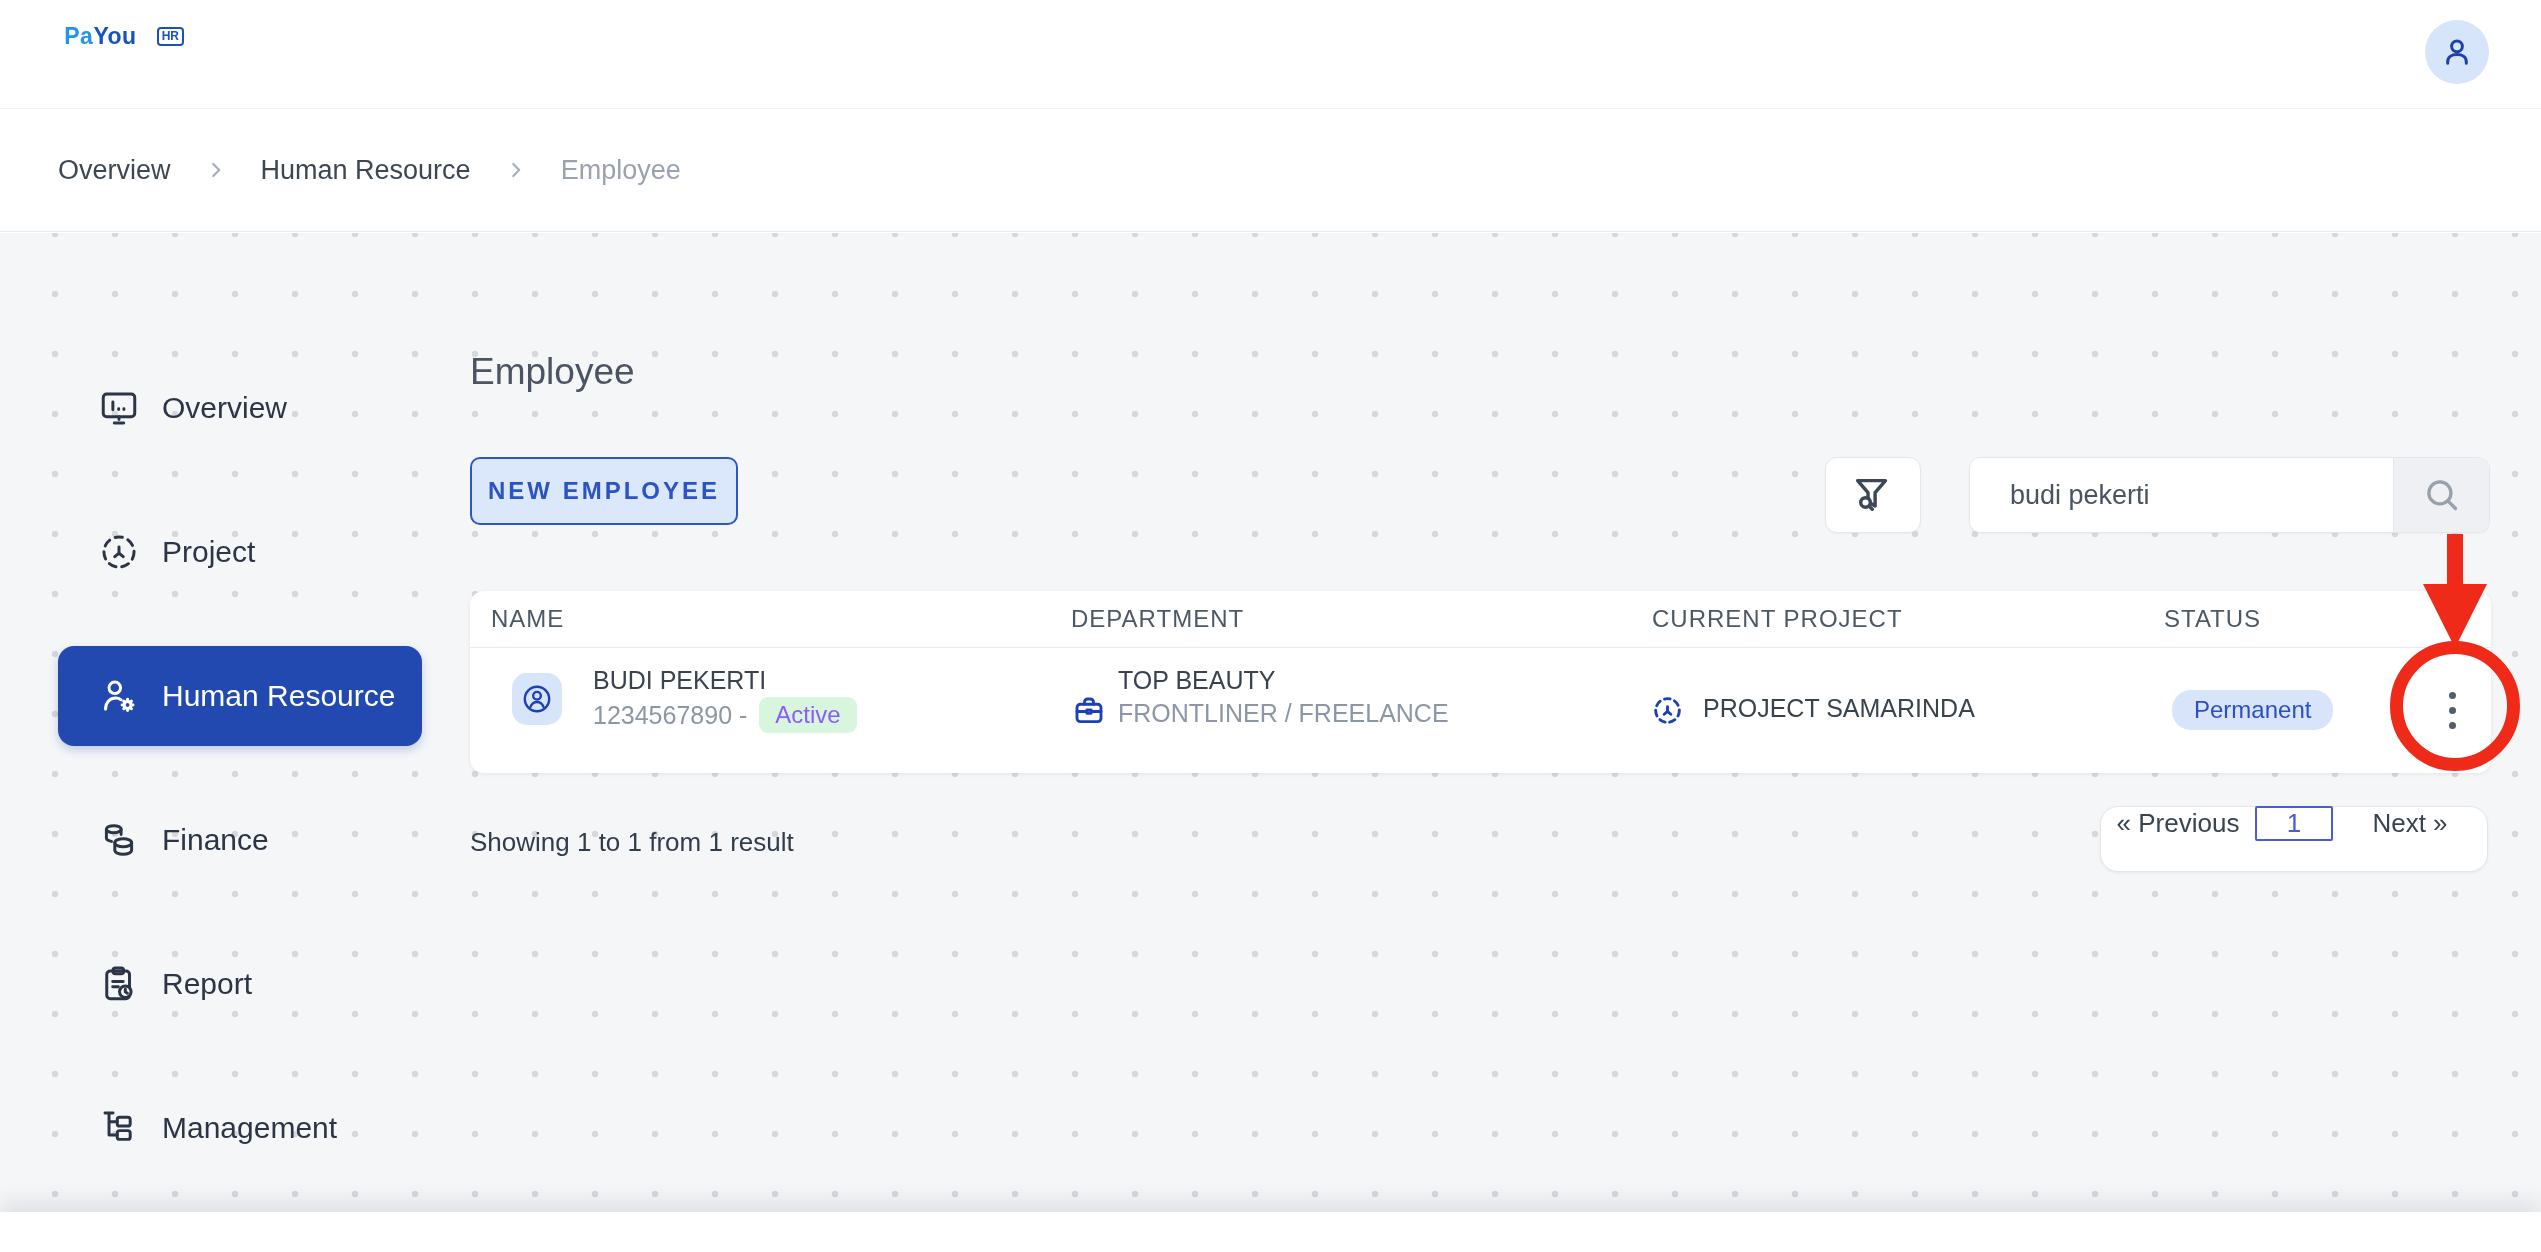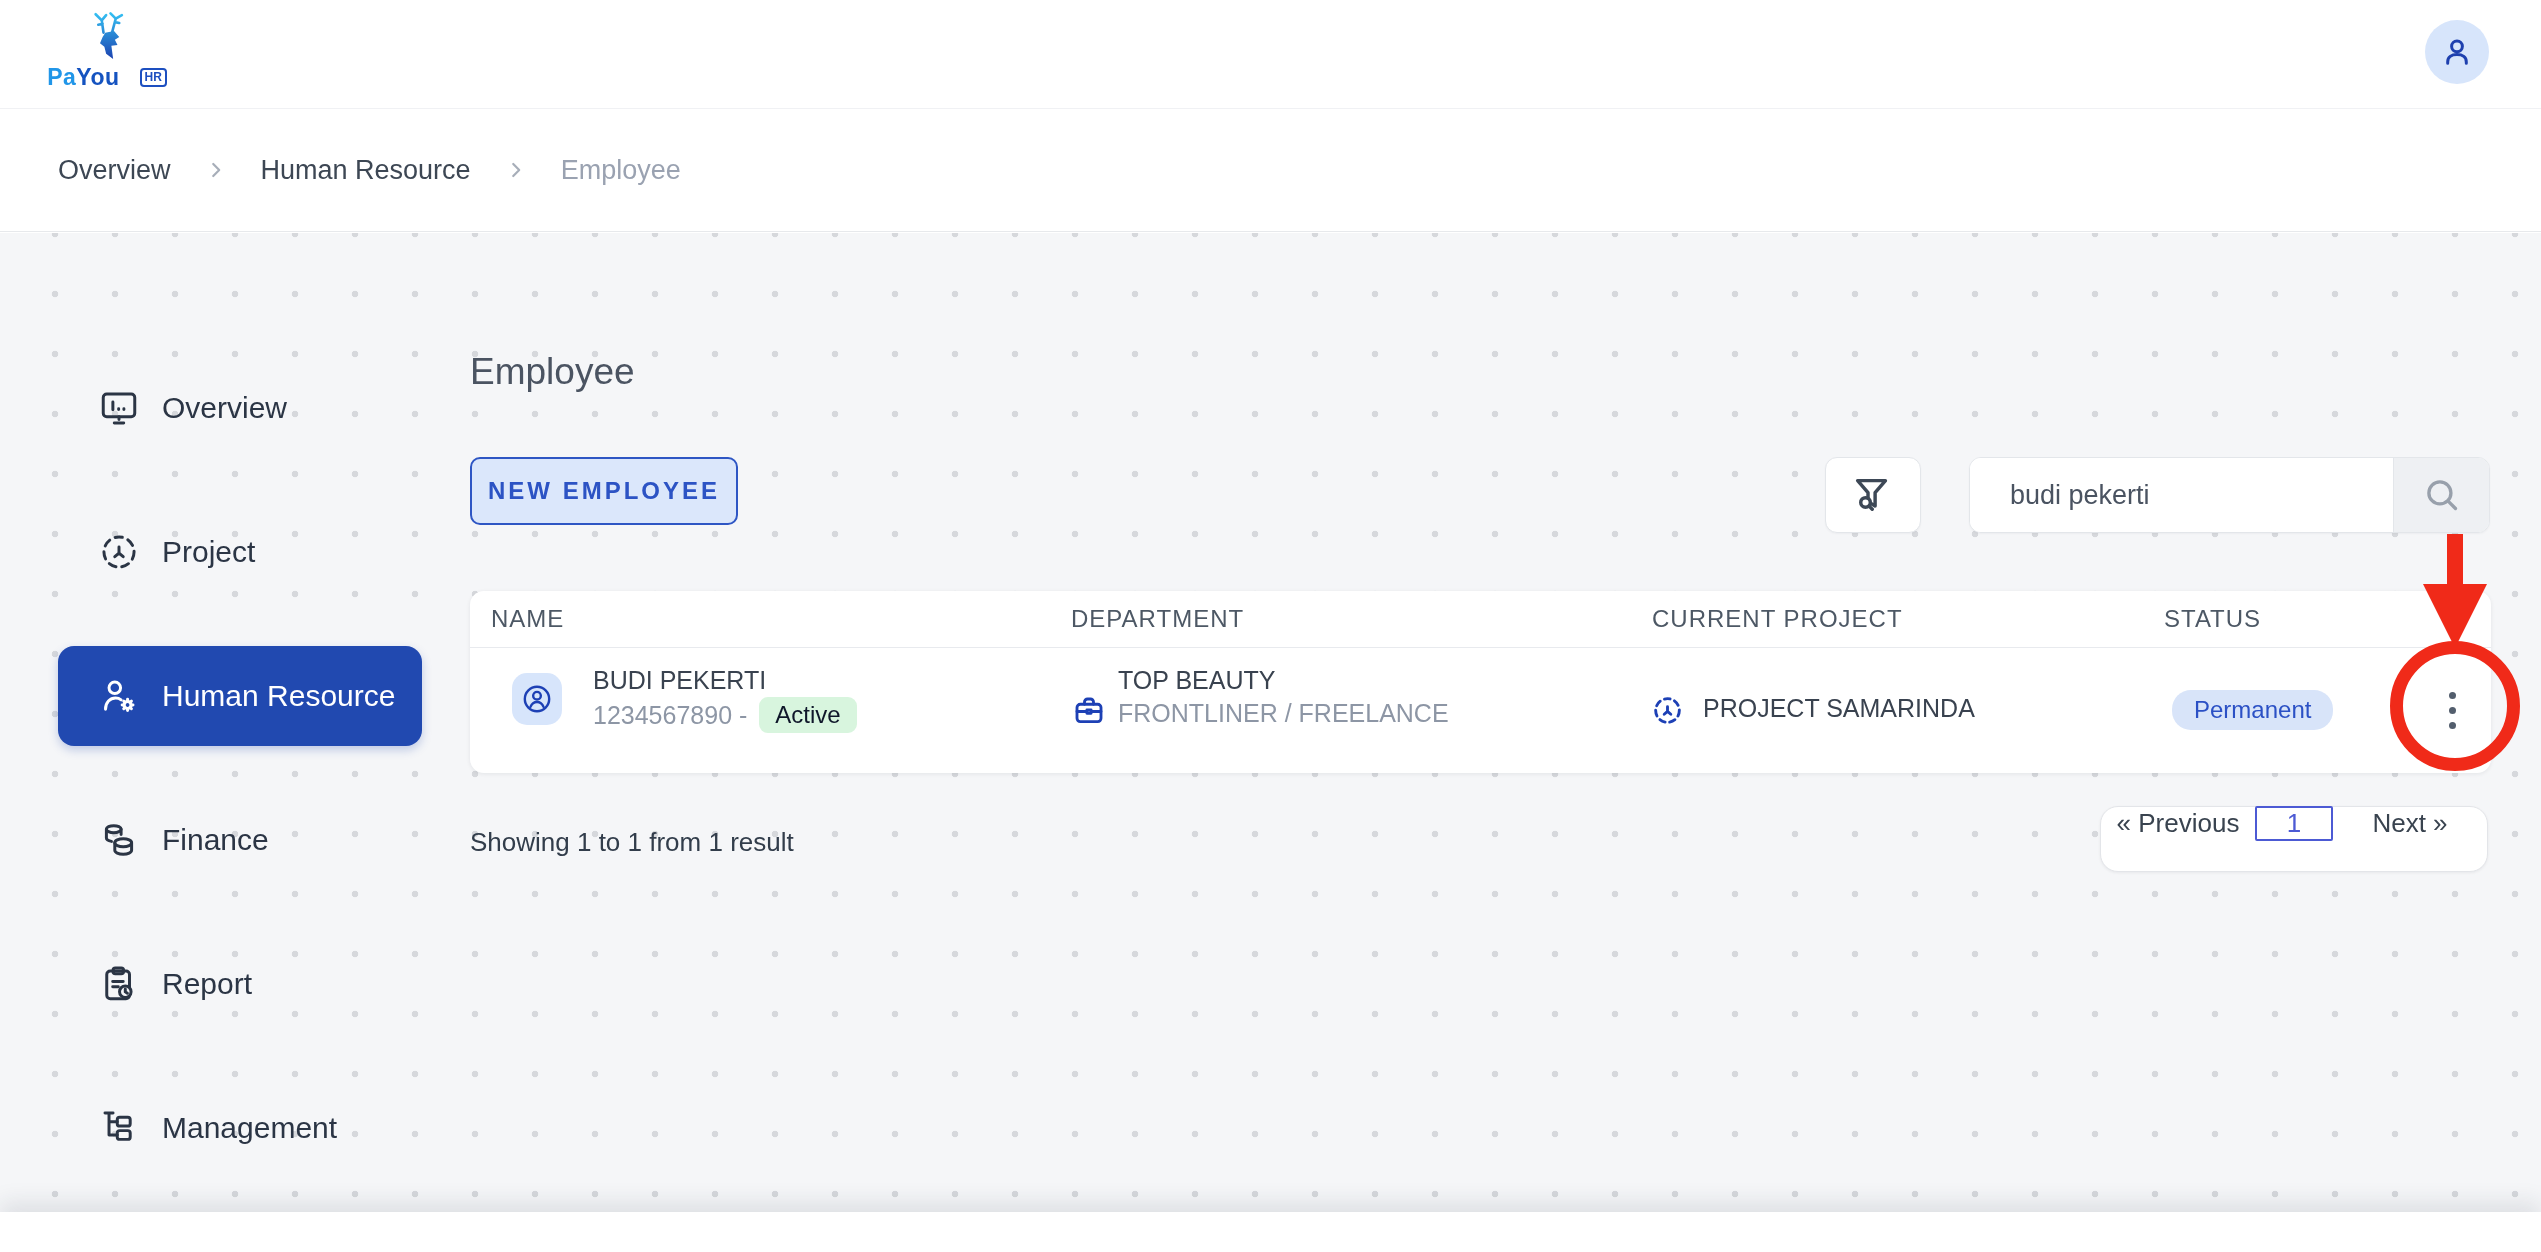--- a/index.html
+++ b/index.html
@@ -1,21 +1,21 @@
 <!DOCTYPE html>
 <html><head>
 <meta charset="utf-8">
 <style>
   html,body{margin:0;padding:0;background:#fff;}
   .screen{position:relative;width:2541px;height:1252px;background:#fff;
           font-family:"Liberation Sans",sans-serif;overflow:hidden;}
 
   
   .topbar{position:absolute;left:0;top:0;width:100%;height:108px;background:#fff;}
-  .logo{position:absolute;left:47px;top:8px;width:120px;display:flex;flex-direction:column;align-items:center;}
+  .logo{position:absolute;left:64px;top:8px;width:120px;display:flex;flex-direction:row;align-items:center;}
   .logo-text{display:flex;align-items:center;margin-top:-2px;}
   .logo-pa{font-size:23px;font-weight:700;color:#2196e8;letter-spacing:.5px;}
   .logo-you{font-size:23px;font-weight:700;color:#1553c0;letter-spacing:.5px;}
   .logo-hr{margin-left:20px;border:2px solid #1d4fc0;border-radius:4px;color:#1d4fc0;
            font-size:12px;font-weight:800;padding:0 3px;line-height:15px;}
   .avatar{position:absolute;right:52px;top:20px;width:64px;height:64px;border-radius:50%;
           background:#d7e5fb;display:flex;align-items:center;justify-content:center;cursor:pointer;}
 
   
   .crumbbar{position:absolute;left:0;top:108px;width:100%;height:124px;background:#fff;
@@ -61,21 +61,21 @@
         border-radius:14px;box-shadow:0 1px 4px rgba(16,24,40,.08);}
   .thead{position:absolute;left:0;top:0;width:100%;height:56px;border-bottom:1px solid #e8eaee;}
   .th{position:absolute;top:14px;font-size:24px;color:#4d5865;letter-spacing:1px;}
   .th.c1{left:21px}.th.c2{left:601px}.th.c3{left:1182px}.th.c4{left:1694px}
   .trow{position:absolute;left:0;top:56px;width:100%;height:126px;}
   .avatile{position:absolute;left:42px;top:26px;width:50px;height:52px;border-radius:15px;
            background:#d7e5fb;display:flex;align-items:center;justify-content:center;}
   .cell-2line{position:absolute;top:17px;}
   .cl-main{font-size:25px;color:#39424f;font-weight:500;line-height:33px;white-space:nowrap;}
   .cl-sub{font-size:25px;color:#8d96a5;line-height:33px;display:flex;align-items:center;gap:12px;white-space:nowrap;}
-  .badge-active{background:#d8f5de;color:#0f172a;font-size:24px;font-weight:500;
+  .badge-active{background:#d8f5de;color:#8b5cf6;font-size:24px;font-weight:500;
            padding:4px 16px;border-radius:9px;line-height:28px;}
   .name-block{left:123px;}
   .dept-icon{position:absolute;left:601px;top:46px;}
   .dept-block{left:648px;}
   .proj-icon{position:absolute;left:1181px;top:47px;}
   .proj-text{position:absolute;left:1233px;top:47px;font-size:25px;color:#39424f;font-weight:500;white-space:nowrap;}
   .badge-permanent{position:absolute;left:1702px;top:43px;background:#d8e4f9;color:#2b50c5;
            font-size:24px;font-weight:500;padding:6px 22px;border-radius:19px;line-height:28px;}
   .kebab{position:absolute;left:1950px;top:31px;width:64px;height:64px;border:none;background:transparent;
            display:flex;flex-direction:column;align-items:center;justify-content:center;gap:8px;cursor:pointer;}

